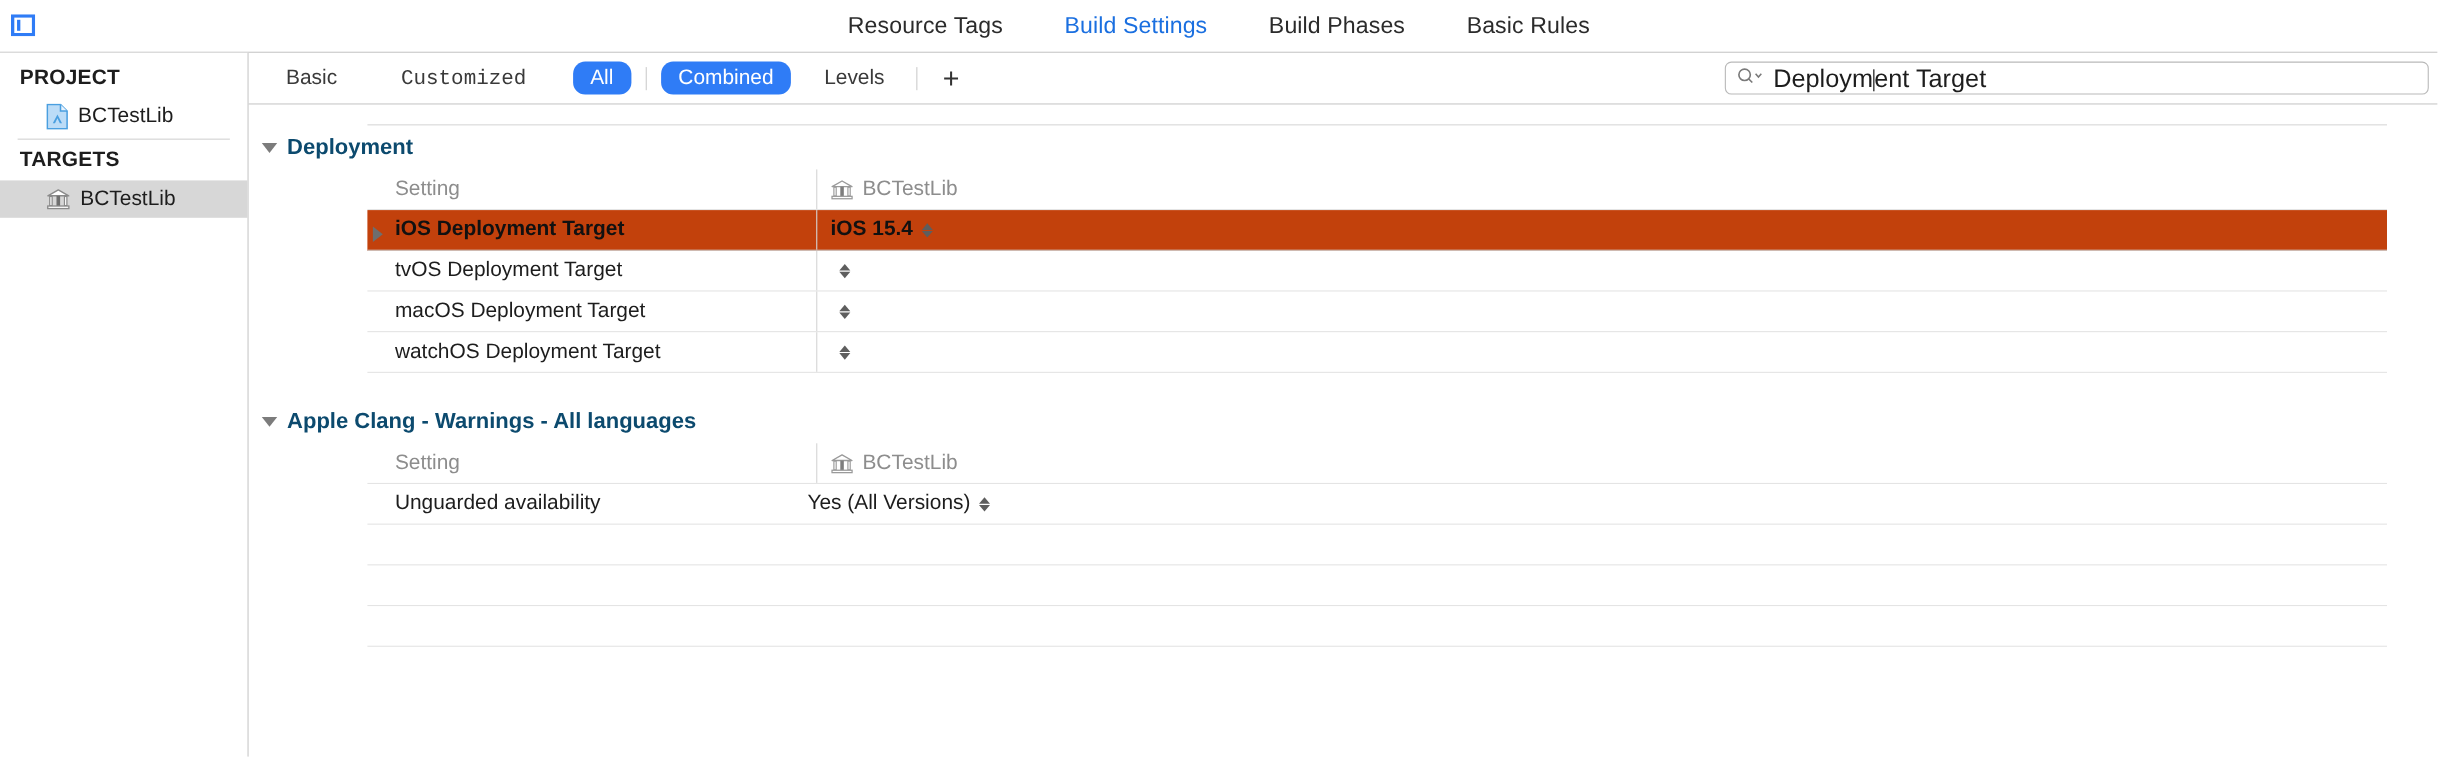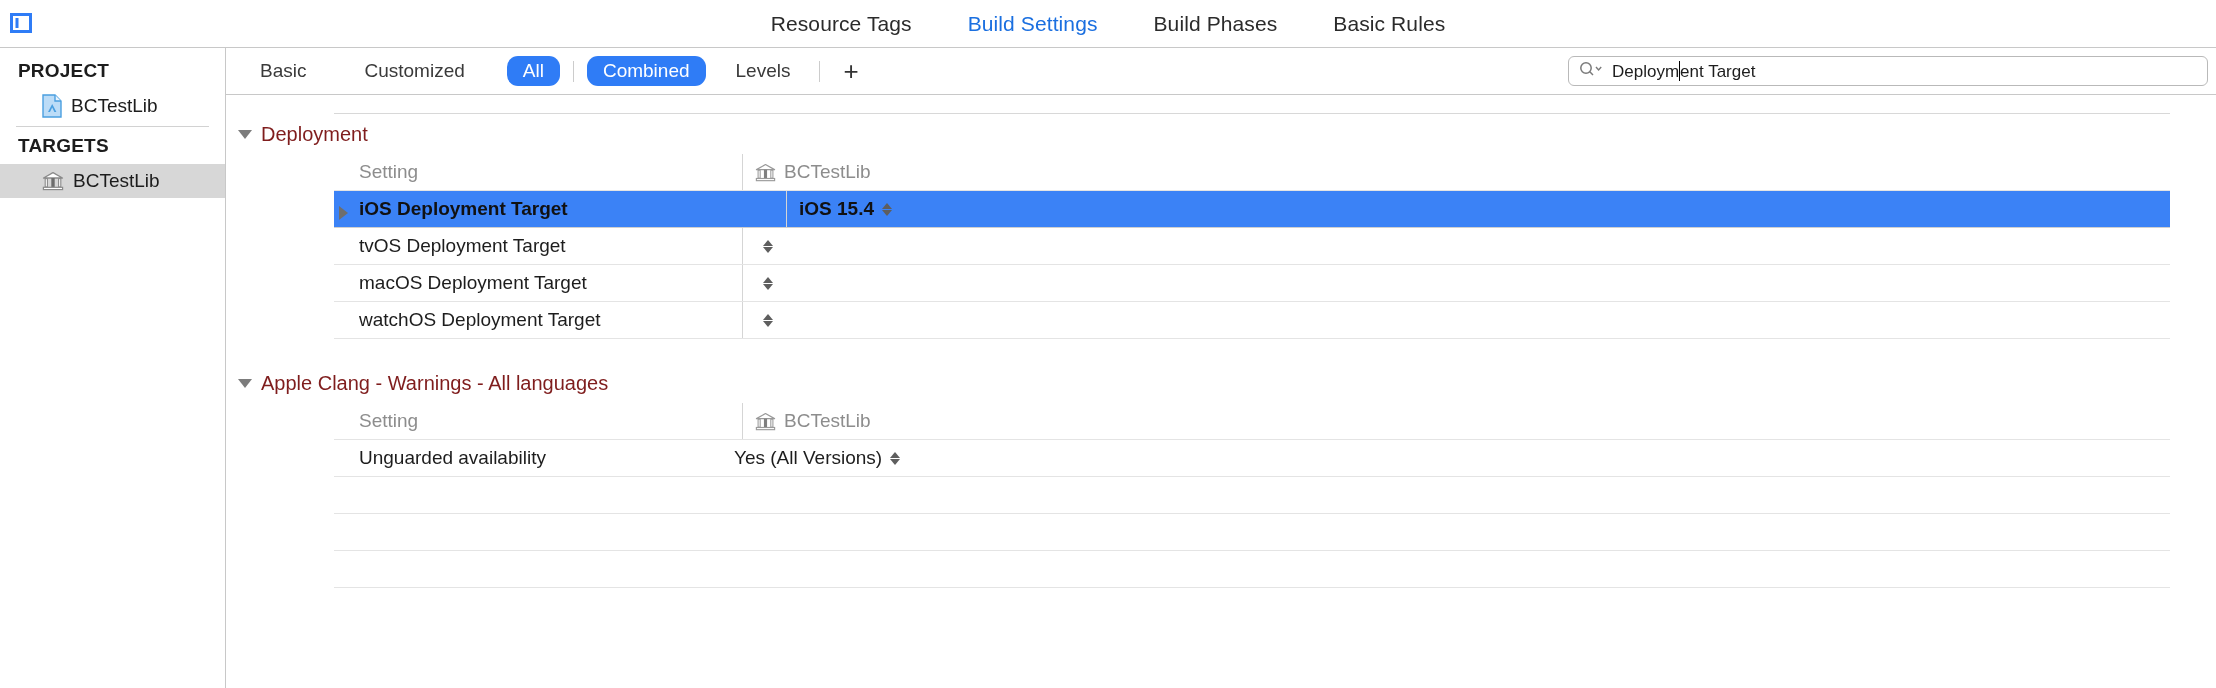--- a/index.html
+++ b/index.html
@@ -143,21 +143,21 @@
     align-items: center;
     gap: 9px;
     width: 640px;
     height: 30px;
     border: 1px solid #b9b9b9;
     border-radius: 6px;
     padding: 0 10px;
     background: #ffffff;
   }
   .searchwrap .qtext {
-    font-size: 17px;
+    font-size: 23px;
     color: #1d1d1d;
     position: relative;
     white-space: nowrap;
   }
   .caret {
     display: inline-block;
     width: 1px;
     height: 20px;
     background: #000;
     vertical-align: -4px;
@@ -187,40 +187,39 @@
     border-top: 9px solid #7c7c7c;
   }
   .tri-right {
     width: 0; height: 0;
     border-top: 7px solid transparent;
     border-bottom: 7px solid transparent;
     border-left: 9px solid #6e6e6e;
   }
   .sec-title {
     font-size: 20px;
-    font-weight: normal;
-    color: #7f1d1d;
+    font-weight: bold;
+    color: #0c4a6e;
   }
 
   .row {
     display: flex;
     align-items: center;
     height: 37px;
     border-bottom: 1px solid #e4e4e4;
     margin-left: 108px;
     margin-right: 46px;
     padding-left: 0;
   }
   .row.header {
     border-bottom: 1px solid #e4e4e4;
   }
   .row.sel {
-    background: #3b82f6;
+    background: #c2410c;
     border-bottom: 1px solid #cfcfcf;
-    gap: 44px;
   }
   .row.blank { height: 37px; }
 
   .c-setting {
     width: 408px;
     flex: 0 0 408px;
     display: flex;
     align-items: flex-end;
     gap: 7px;
     font-size: 19px;
@@ -323,21 +322,21 @@
         </svg>
       </span>
       <span class="label">BCTestLib</span>
     </div>
   </div>
 
   <div class="main">
 
     <div class="filterbar">
       <div class="fseg">Basic</div>
-      <div class="fseg" style="margin-left:26px;">Customized</div>
+      <div class="fseg" style="margin-left:26px;font-family:Liberation Mono, monospace;">Customized</div>
       <div class="fseg on" style="margin-left:26px;">All</div>
       <div class="fdiv"></div>
       <div class="fseg on">Combined</div>
       <div class="fseg" style="margin-left:14px;">Levels</div>
       <div class="fdiv"></div>
       <div class="plusbtn">+</div>
 
       <div class="searchwrap">
         <span>
           <svg width="24" height="16" viewBox="0 0 24 16">

